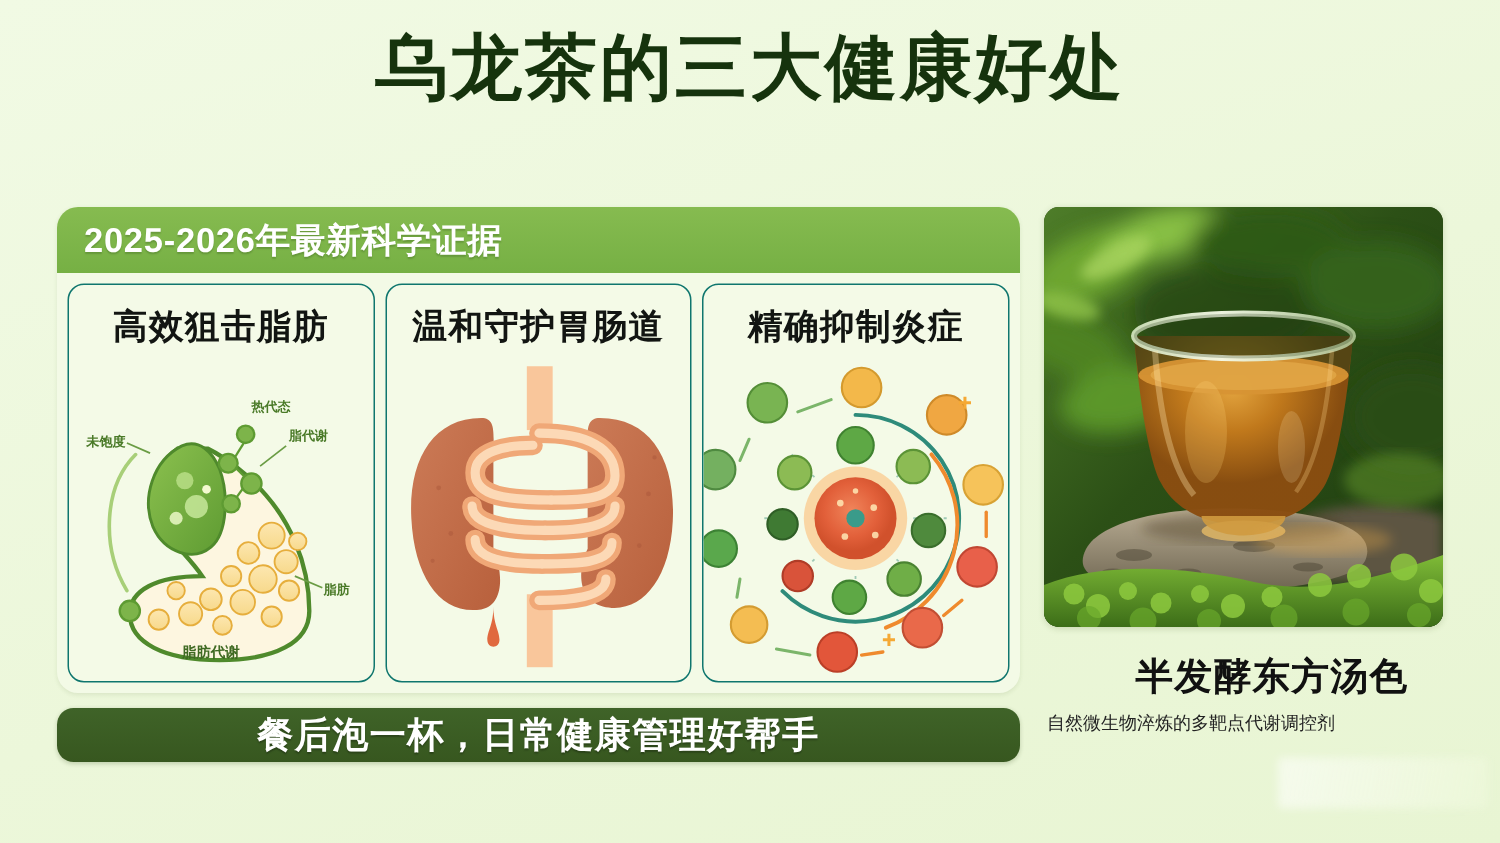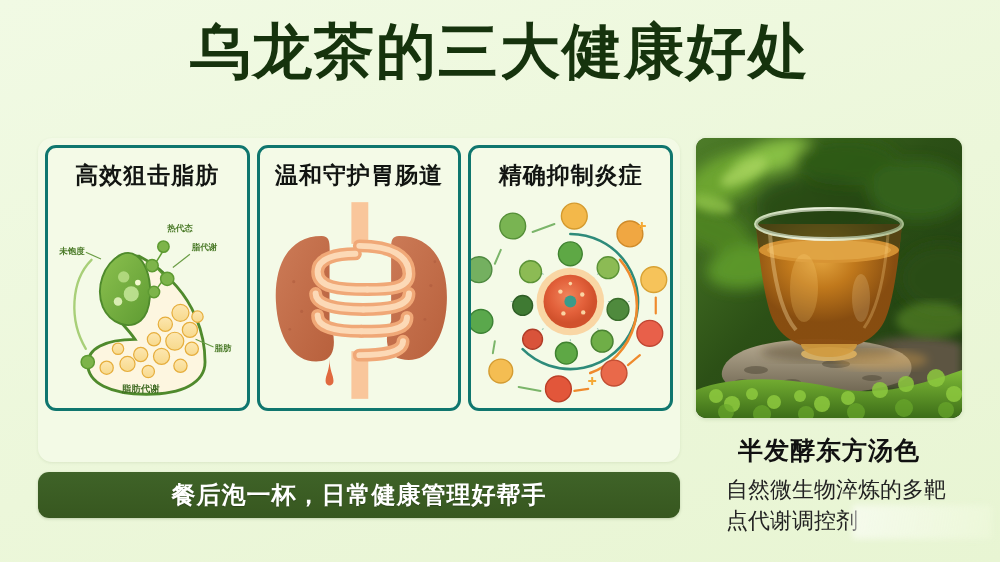--- a/index.html
+++ b/index.html
@@ -13,21 +13,21 @@
   .stage{
     position:absolute;inset:0;
     background:linear-gradient(160deg,#f1fae4 0%,#ecf7da 55%,#e8f5d3 100%);
   }
 
   
   .page-title{
     position:absolute;left:0;right:0;top:22px;
     text-align:center;
     font-family:"Liberation Serif","DejaVu Serif",serif;
-    font-size:60px;font-weight:bold;
+    font-size:48px;font-weight:bold;
     letter-spacing:2px;
     color:#16330d;
     line-height:1;
   }
 
   
   .left-panel{
     position:absolute;left:38px;top:138px;width:642px;height:324px;
     border-radius:14px;
     background:#f3fae6;
@@ -50,94 +50,96 @@
   .cards-row{
     display:flex;
     gap:7px;
     padding:7px;
     box-sizing:border-box;
     height:280px;
   }
   .benefit-card{
     flex:1;
     background:#f4fae7;
-    border:3px solid #0f766e;
+    border:1px solid #0f766e;
     border-radius:11px;
     display:flex;flex-direction:column;align-items:center;
     padding-top:12px;
     box-sizing:border-box;
     overflow:hidden;
     position:relative;
   }
   .card-title{
     font-size:23px;font-weight:bold;color:#121512;
     letter-spacing:1px;
     margin-bottom:4px;
   }
   .card-illu{
     flex:1;width:100%;position:relative;font-weight:bold;
   }
   .card-illu svg{display:block;width:100%;height:100%;}
 
   
   .footer-banner{
-    position:absolute;left:38px;top:472px;width:642px;height:46px;
+    position:absolute;left:38px;top:472px;width:642px;height:36px;
     background:linear-gradient(180deg,#3f6328 0%,#37571f 100%);
     border-radius:11px;
     display:flex;align-items:center;justify-content:center;
     box-shadow:0 1px 3px rgba(40,70,20,.22);
   }
   .footer-banner-text{
     color:#fff;font-size:24px;font-weight:bold;letter-spacing:1px;
     text-shadow:0 1px 1px rgba(0,0,0,.25);
   }
 
   
   .right-col{
-    position:absolute;left:696px;top:138px;width:266px;
+    position:absolute;left:696px;top:138px;width:304px;
   }
   .tea-photo{
     width:266px;height:280px;
     border-radius:10px;
     overflow:hidden;
     position:relative;
     box-shadow:0 1px 4px rgba(60,90,30,.18);
     background:#2d4a1c;
   }
   .tea-photo svg{display:block;width:100%;height:100%;}
   .right-title{
     margin-top:16px;
     text-align:center;
     font-size:25px;font-weight:bold;color:#111;
     letter-spacing:1px;
   }
   .right-sub{
     margin-top:7px;
-    font-size:22px;color:#232323;line-height:1.42;
+    font-size:12px;color:#232323;line-height:1.42;
     text-align:left;
     padding:0 2px;
-    margin-left:28px;
   }
   .watermark{
     position:absolute;left:852px;top:505px;width:140px;height:34px;
     background:linear-gradient(100deg,rgba(255,255,255,.55),rgba(244,252,226,.35));
     filter:blur(3px);
     border-radius:3px;
     pointer-events:none;
   }
 </style>
 </head>
 <body>
 
 <div class="stage">
 
   <div class="page-title">乌龙茶的三大健康好处</div>
 
   <div class="left-panel">
 
+    <div class="evidence-banner">
+      <span class="evidence-banner-text">2025-2026年最新科学证据</span>
+    </div>
 
     <div class="cards-row">
 
       <div class="benefit-card">
         <div class="card-title">高效狙击脂肪</div>
         <div class="card-illu">
           <svg viewBox="0 0 210 200" preserveAspectRatio="xMidYMid meet">
             <defs>
               <linearGradient id="liverG" x1="0" y1="0" x2="1" y2="1">
                 <stop offset="0%" stop-color="#8cc14f"></stop>

